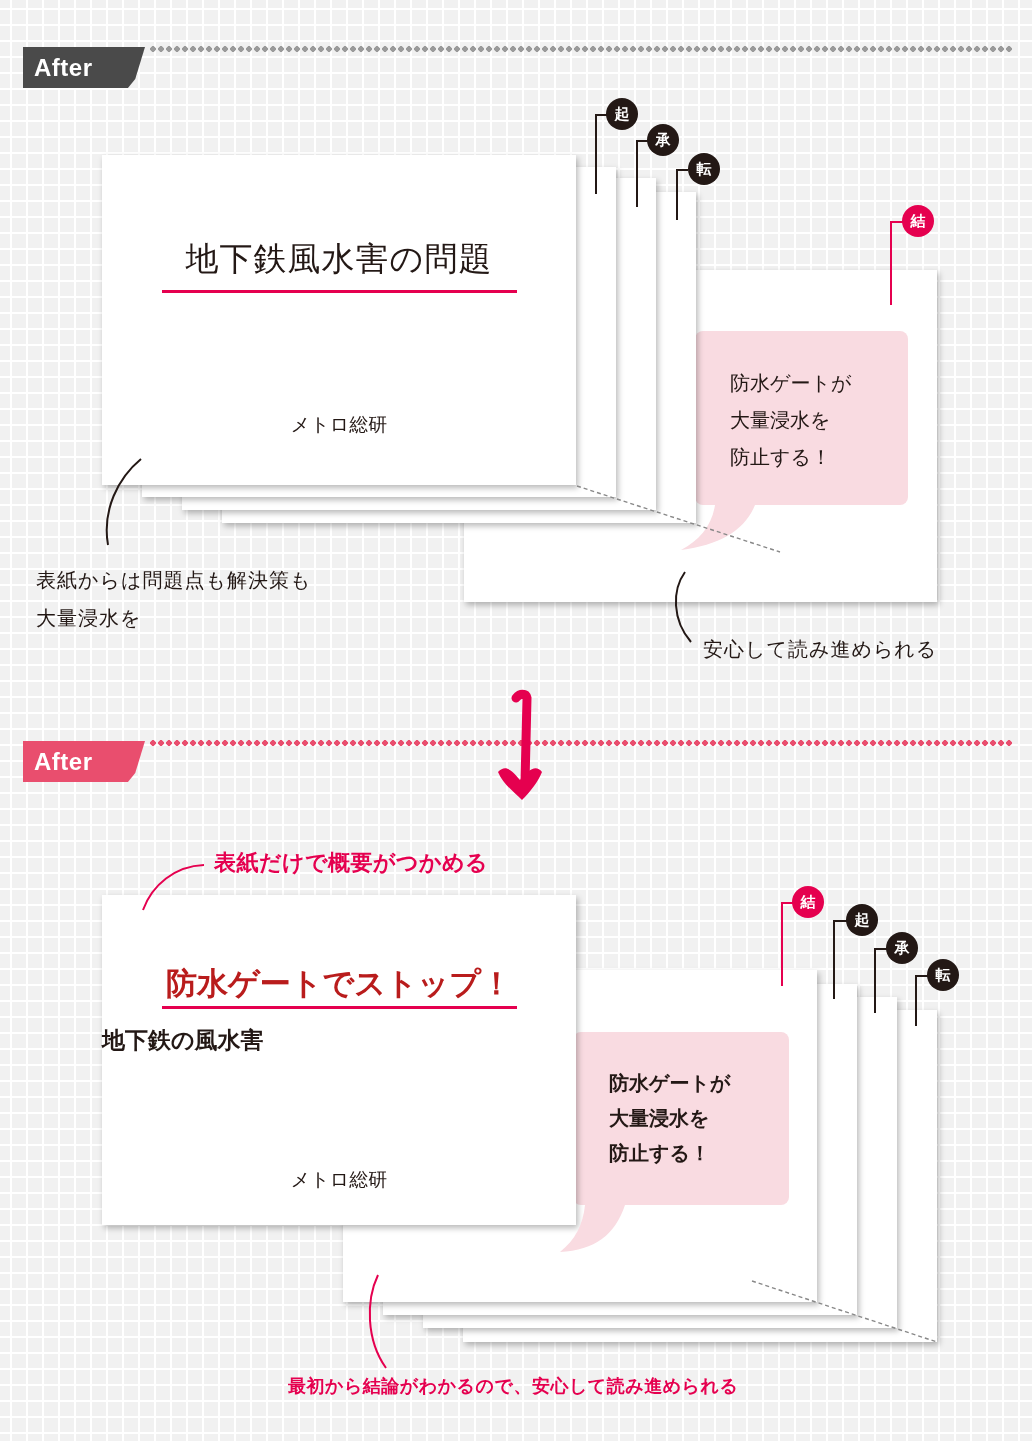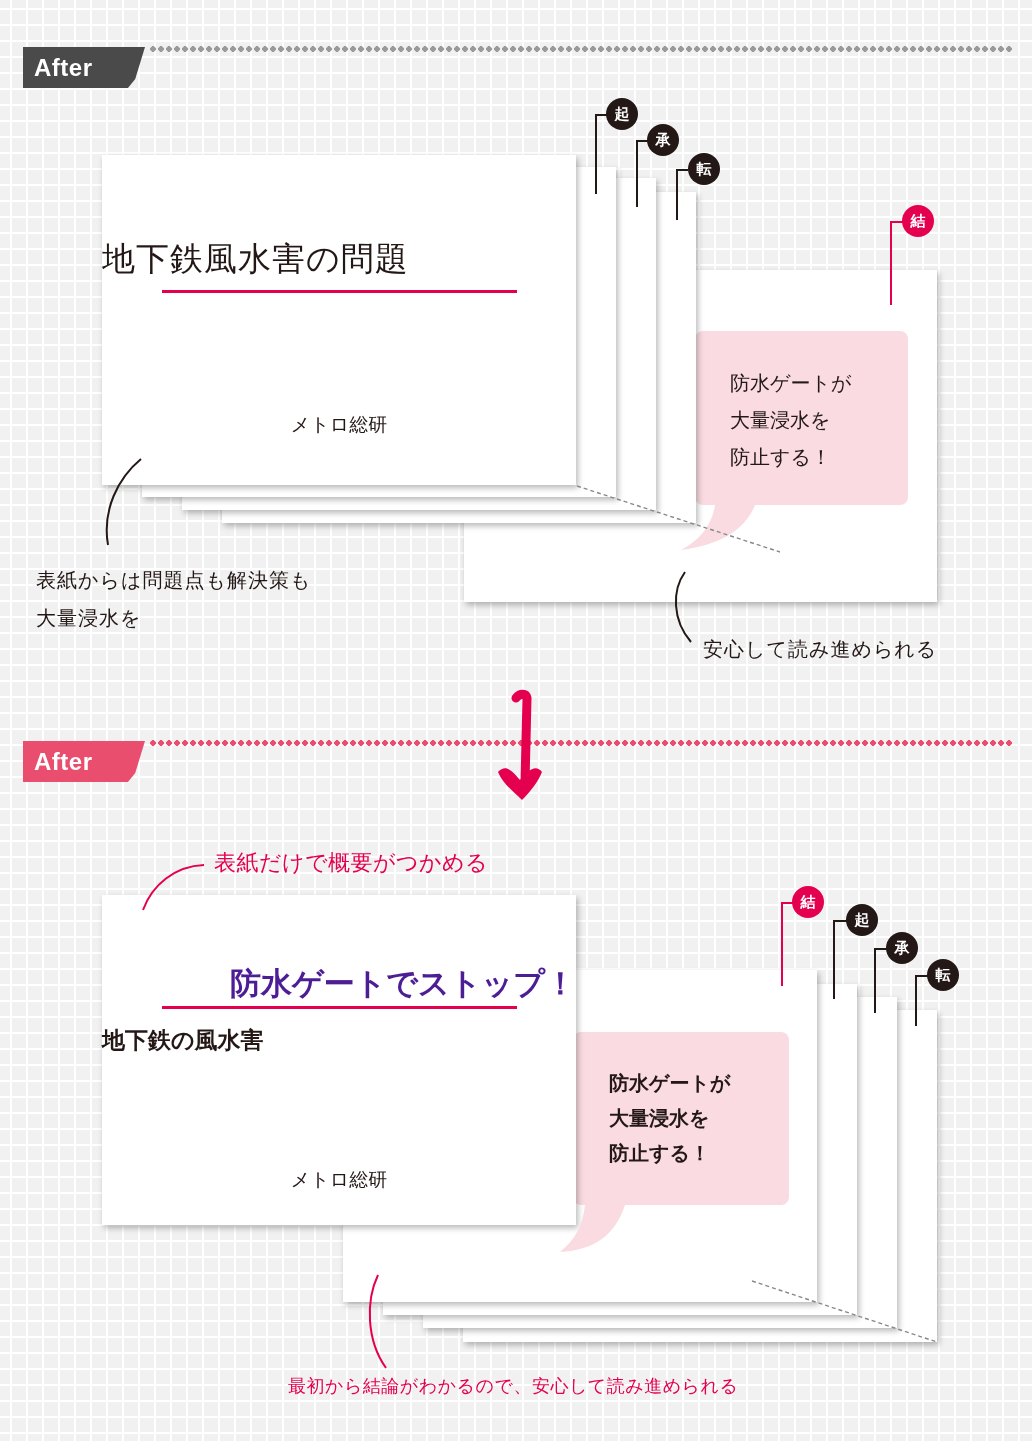--- a/index.html
+++ b/index.html
@@ -43,21 +43,21 @@
   .mline .v { position: absolute; top: 0; left: 0; width: 2px; }
   .bubble {
     position: absolute; background: #f9dbe1; border-radius: 8px;
   }
   .handnote {
     position: absolute; font-family: "DejaVu Sans", sans-serif;
     font-size: 20px; color: #231815; letter-spacing: 1px; line-height: 38px;
   }
   .rednote {
     position: absolute; font-family: "DejaVu Sans", sans-serif;
-    font-weight: normal; font-size: 22px; color: #e5004f; letter-spacing: 0.5px;
+    font-weight: bold; font-size: 22px; color: #e5004f; letter-spacing: 0.5px;
   }
   svg.overlay { position: absolute; left: 0; top: 0; pointer-events: none; }
 </style>
 </head>
 <body>
 
 <div class="badge" style="left:23px; top:47px; background:#4a4a4a;">
   <span>After</span>
 </div>
 <div class="dotline" style="left:150px; top:46px; width:862px;
@@ -70,21 +70,21 @@
     <div>大量浸水を</div>
     <div>防止する！</div>
   </div>
 </div>
 
 <div class="page" style="left:222px; top:192px; width:474px; height:331px; z-index:3;"></div>
 <div class="page" style="left:182px; top:178px; width:474px; height:332px; z-index:4;"></div>
 <div class="page" style="left:142px; top:167px; width:474px; height:330px; z-index:5;"></div>
 
 <div class="page" style="left:102px; top:155px; width:474px; height:330px; z-index:6;">
-  <div style="position:absolute; left:0; right:0; top:82px; font-size:33px; letter-spacing:1px; color:#231815;">地下鉄風水害の問題</div>
+  <div style="position:absolute; left:0; right:0; top:82px; text-align:center; font-size:33px; letter-spacing:1px; color:#231815;">地下鉄風水害の問題</div>
   <div style="position:absolute; left:60px; width:355px; top:135px; height:3px; background:#e5004f;"></div>
   <div style="position:absolute; left:0; right:0; top:257px; text-align:center; font-size:19px; color:#231815;">メトロ総研</div>
 </div>
 
 <div class="mline" style="left:595px; top:114px; z-index:29;">
   <div class="h" style="width:12px; background:#231815;"></div>
   <div class="v" style="height:80px; background:#231815;"></div>
 </div>
 <div class="marker" style="left:606px; top:98px; background:#231815;">
   <span>起</span>
@@ -133,21 +133,21 @@
 <div class="page" style="left:343px; top:970px; width:474px; height:332px; z-index:4;"></div>
 <div class="bubble" style="left:573px; top:1032px; width:216px; height:173px; z-index:5;">
   <div style="position:absolute; left:36px; top:34px; font-size:20px; line-height:35px; font-weight:bold; color:#231815;">
     <div>防水ゲートが</div>
     <div>大量浸水を</div>
     <div>防止する！</div>
   </div>
 </div>
 
 <div class="page" style="left:102px; top:895px; width:474px; height:330px; z-index:7;">
-  <div style="position:absolute; left:0; right:0; top:68px; text-align:right; font-size:31px; font-weight:bold; color:#4c1d95;">防水ゲートでストップ！</div>
+  <div style="position:absolute; left:0; right:0; top:68px; text-align:center; font-size:31px; font-weight:bold; color:#b91c1c;">防水ゲートでストップ！</div>
   <div style="position:absolute; left:60px; width:355px; top:111px; height:3px; background:#e5004f;"></div>
   <div style="position:absolute; left:0; right:0; top:130px; text-align:left; font-size:23px; font-weight:bold; color:#231815;">地下鉄の風水害</div>
   <div style="position:absolute; left:0; right:0; top:272px; text-align:center; font-size:19px; color:#231815;">メトロ総研</div>
 </div>
 
 <div class="mline" style="left:781px; top:902px;">
   <div class="h" style="width:12px; background:#e5004f;"></div>
   <div class="v" style="height:84px; background:#e5004f;"></div>
 </div>
 <div class="marker" style="left:792px; top:886px; background:#e5004f;">

